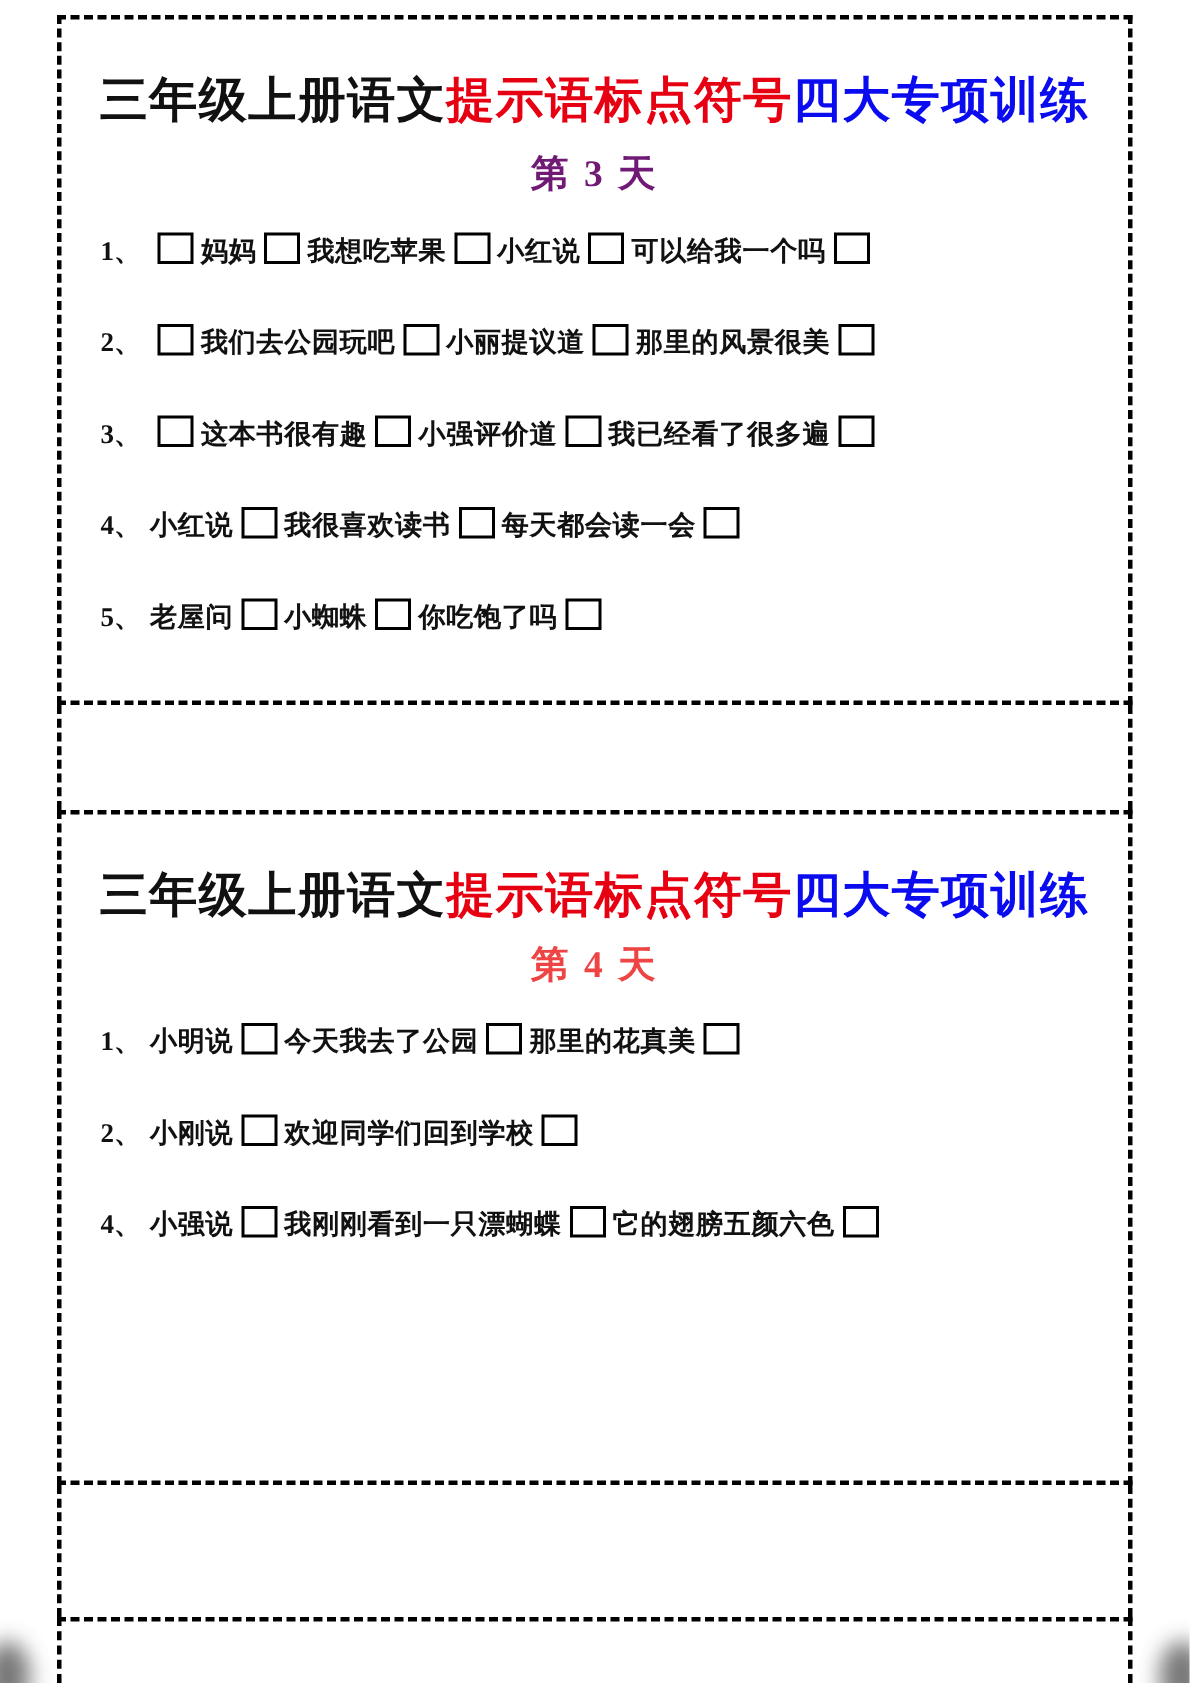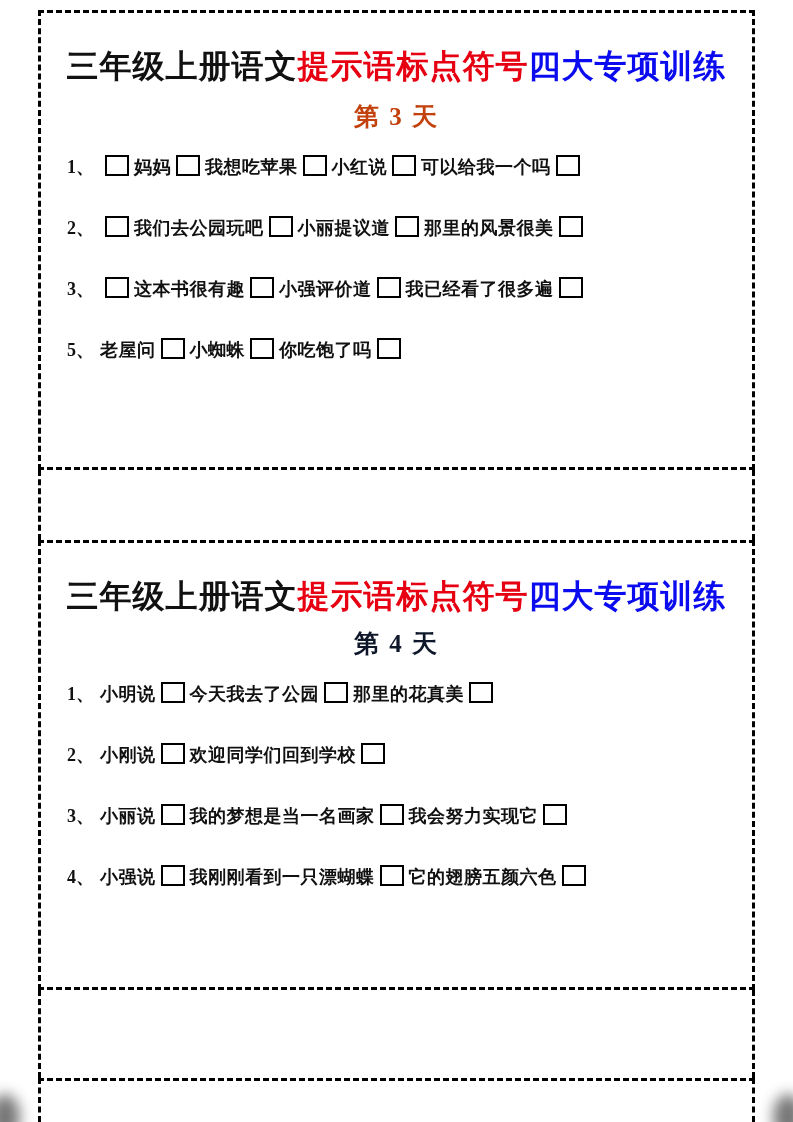--- a/index.html
+++ b/index.html
@@ -88,38 +88,38 @@
   .corner-smudge.left { left: -10px; }
   .corner-smudge.right { right: -10px; }
 </style>
 </head>
 <body>
 
 <div class="page">
 
   <section class="card first">
     <h1 class="card-title"><span style="color: rgb(17, 17, 17);">三年级上册语文</span><span style="color: rgb(230, 0, 18);">提示语标点符号</span><span style="color: rgb(11, 11, 239);">四大专项训练</span></h1>
-    <div class="day-label" style="color: #c2410c;">第 3 天</div>
+    <div class="day-label" style="color: #701a75;">第 3 天</div>
     <div class="exercise-list">
         <div class="exercise-row"><span class="ex-num">1、</span><span class="answer-box"></span><span class="ex-text">妈妈</span><span class="answer-box"></span><span class="ex-text">我想吃苹果</span><span class="answer-box"></span><span class="ex-text">小红说</span><span class="answer-box"></span><span class="ex-text">可以给我一个吗</span><span class="answer-box"></span></div>
         <div class="exercise-row"><span class="ex-num">2、</span><span class="answer-box"></span><span class="ex-text">我们去公园玩吧</span><span class="answer-box"></span><span class="ex-text">小丽提议道</span><span class="answer-box"></span><span class="ex-text">那里的风景很美</span><span class="answer-box"></span></div>
         <div class="exercise-row"><span class="ex-num">3、</span><span class="answer-box"></span><span class="ex-text">这本书很有趣</span><span class="answer-box"></span><span class="ex-text">小强评价道</span><span class="answer-box"></span><span class="ex-text">我已经看了很多遍</span><span class="answer-box"></span></div>
+        <div class="exercise-row"><span class="ex-num">4、</span><span class="ex-text">小红说</span><span class="answer-box"></span><span class="ex-text">我很喜欢读书</span><span class="answer-box"></span><span class="ex-text">每天都会读一会</span><span class="answer-box"></span></div>
         <div class="exercise-row"><span class="ex-num">5、</span><span class="ex-text">老屋问</span><span class="answer-box"></span><span class="ex-text">小蜘蛛</span><span class="answer-box"></span><span class="ex-text">你吃饱了吗</span><span class="answer-box"></span></div>
       </div>
   </section>
 
   <div class="connector c1"></div>
 
   <section class="card second">
     <h1 class="card-title"><span style="color: rgb(17, 17, 17);">三年级上册语文</span><span style="color: rgb(230, 0, 18);">提示语标点符号</span><span style="color: rgb(11, 11, 239);">四大专项训练</span></h1>
-    <div class="day-label" style="color: #0f172a; margin-top: 13px;">第 4 天</div>
+    <div class="day-label" style="color: #ef4444; margin-top: 13px;">第 4 天</div>
     <div class="exercise-list">
         <div class="exercise-row"><span class="ex-num">1、</span><span class="ex-text">小明说</span><span class="answer-box"></span><span class="ex-text">今天我去了公园</span><span class="answer-box"></span><span class="ex-text">那里的花真美</span><span class="answer-box"></span></div>
         <div class="exercise-row"><span class="ex-num">2、</span><span class="ex-text">小刚说</span><span class="answer-box"></span><span class="ex-text">欢迎同学们回到学校</span><span class="answer-box"></span></div>
-        <div class="exercise-row"><span class="ex-num">3、</span><span class="ex-text">小丽说</span><span class="answer-box"></span><span class="ex-text">我的梦想是当一名画家</span><span class="answer-box"></span><span class="ex-text">我会努力实现它</span><span class="answer-box"></span></div>
         <div class="exercise-row"><span class="ex-num">4、</span><span class="ex-text">小强说</span><span class="answer-box"></span><span class="ex-text">我刚刚看到一只漂蝴蝶</span><span class="answer-box"></span><span class="ex-text">它的翅膀五颜六色</span><span class="answer-box"></span></div>
       </div>
   </section>
 
   <div class="connector c2"></div>
 
   <div class="card partial"></div>
 
   <div class="corner-smudge left"></div>
   <div class="corner-smudge right"></div>

